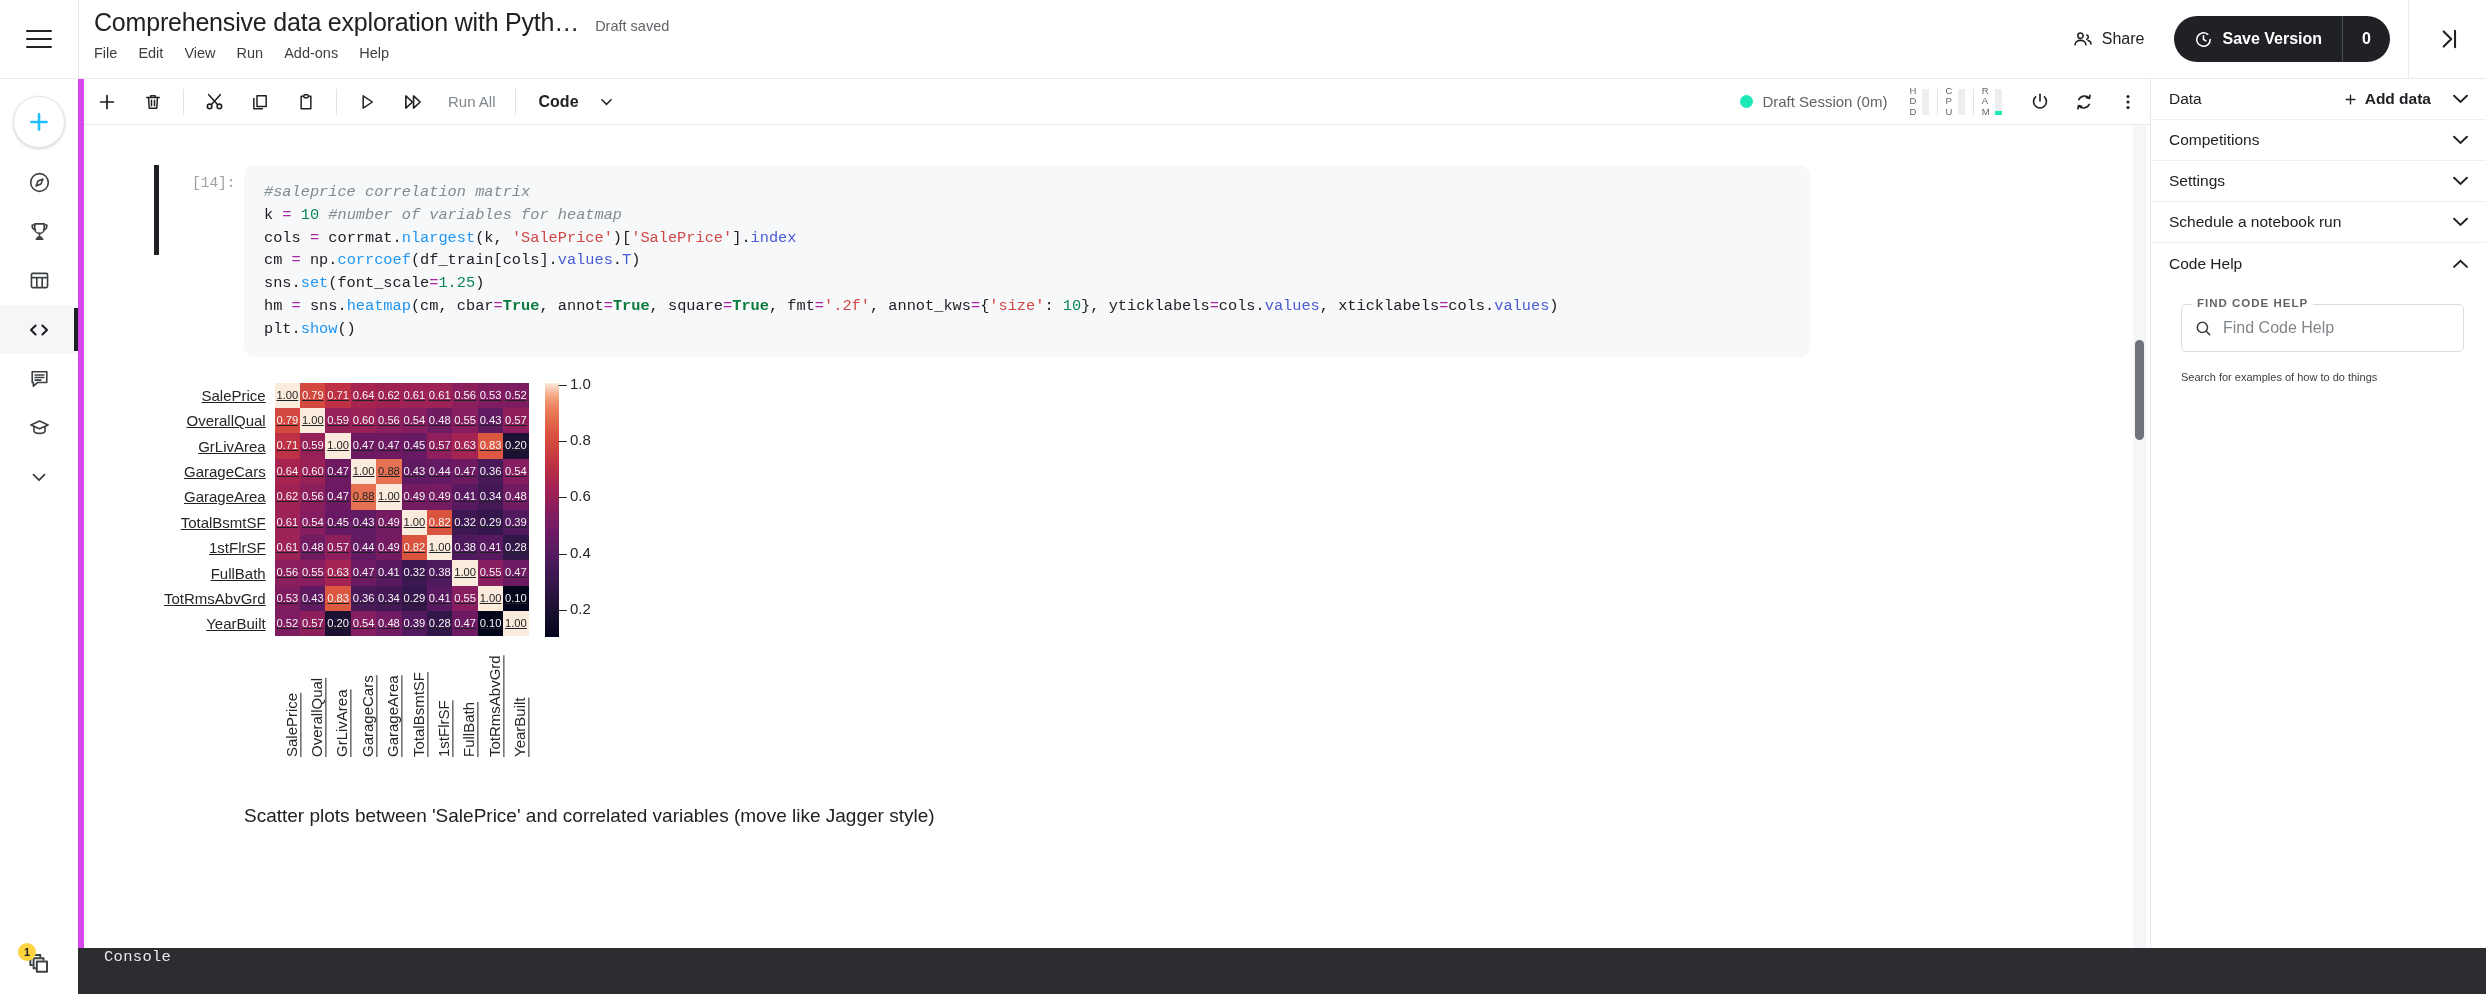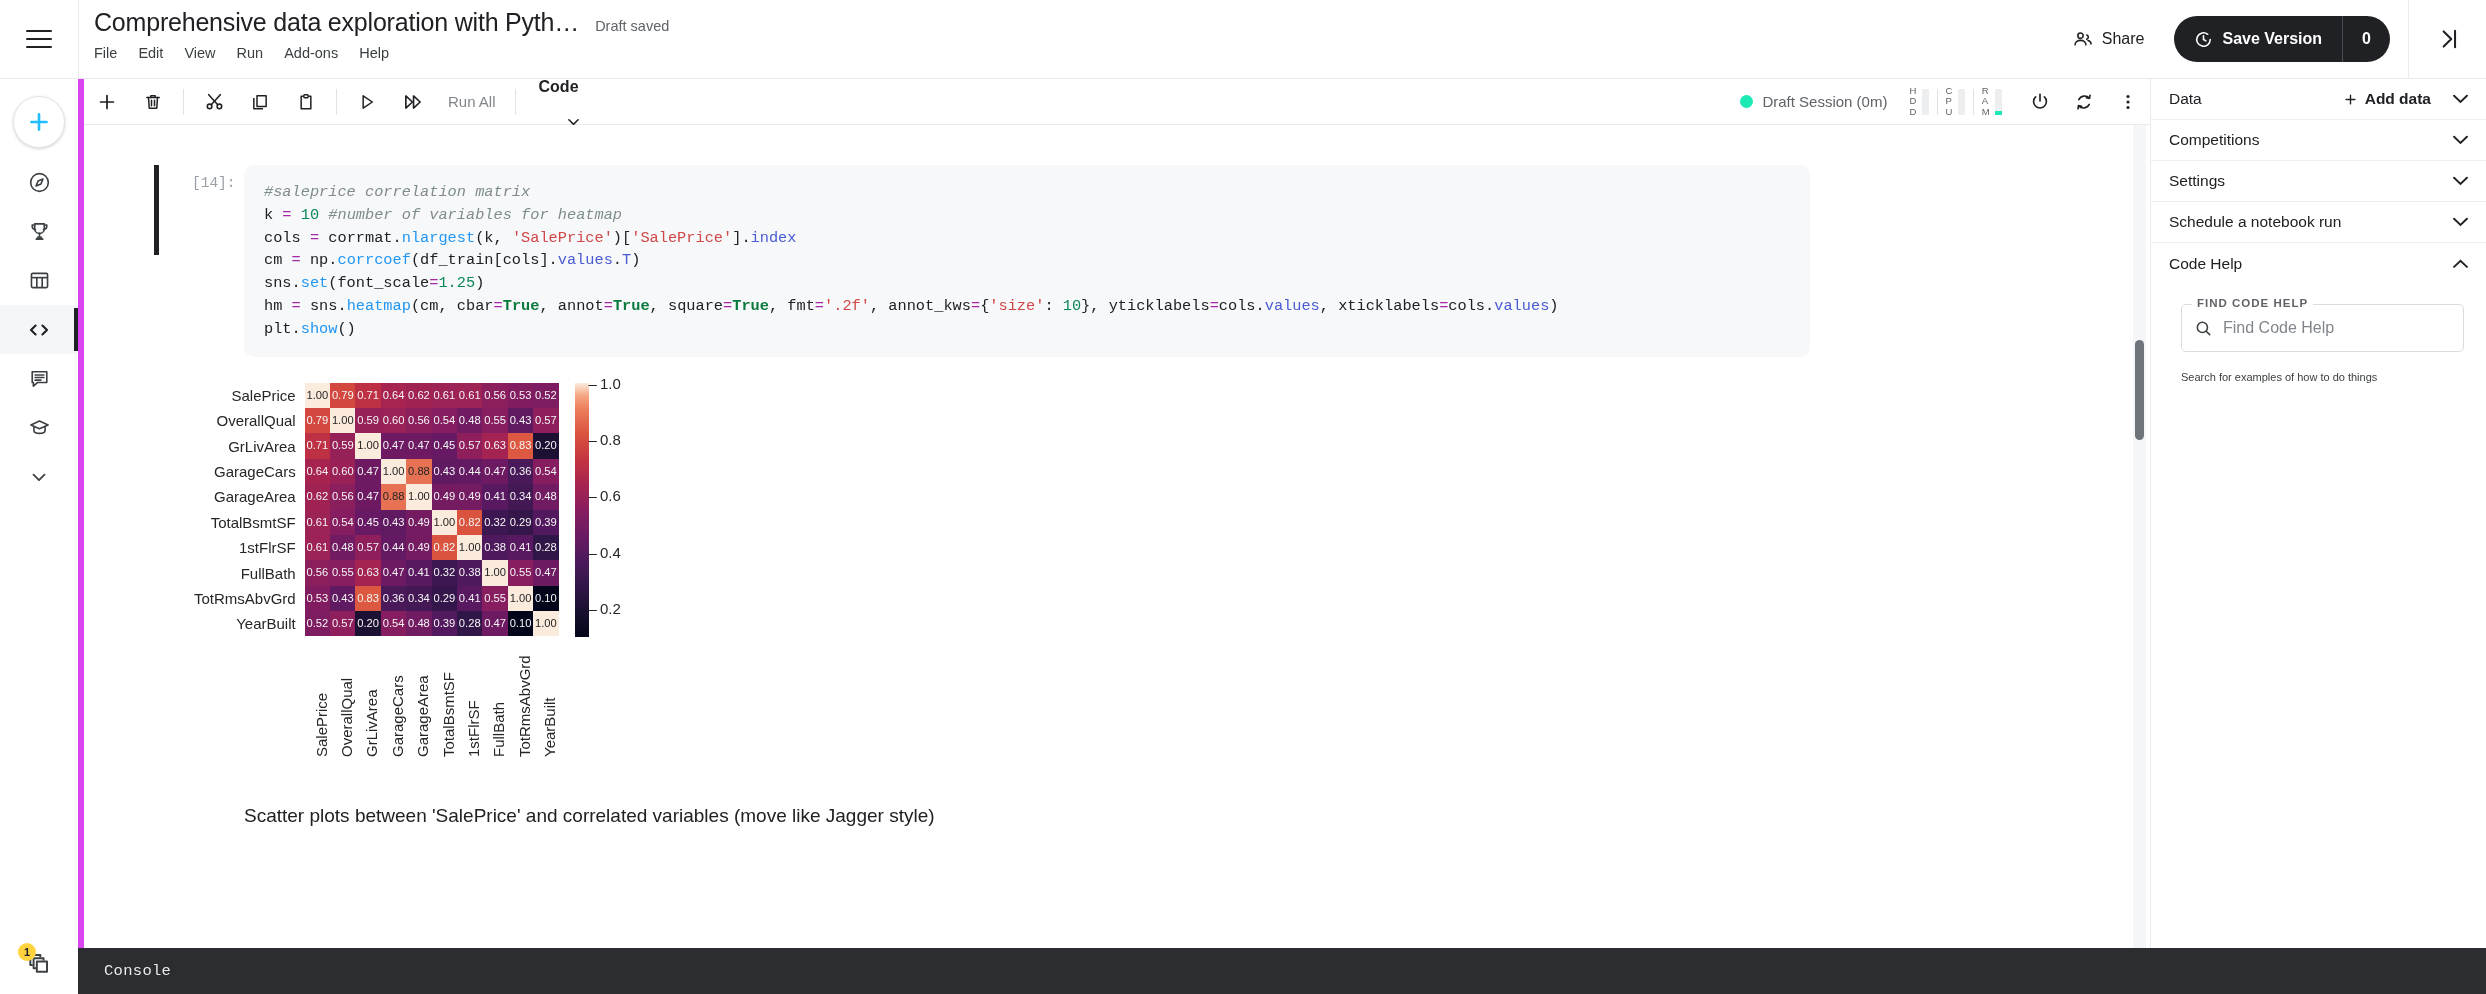--- a/index.html
+++ b/index.html
@@ -61,21 +61,21 @@
     display: flex; align-items: center; justify-content: center;
   }
 
   
   .notebook-col { flex: 1; min-width: 0; display: flex; flex-direction: column; border-left: 6px solid #d946ef; position: relative; }
 
   .nb-toolbar { height: 46px; display: flex; align-items: center; border-bottom: 1px solid #e8eaed; flex-shrink: 0; }
   .tb-icon { width: 46px; height: 46px; display: flex; align-items: center; justify-content: center; cursor: pointer; color: #202124; }
   .tb-sep { width: 1px; height: 26px; background: #e0e2e5; margin: 0 7px; }
   .tb-runall { font-size: 15px; color: #80868b; cursor: pointer; padding: 0 12px; }
-  .tb-celltype { display: flex; align-items: flex-end; gap: 22px; font-size: 16px; font-weight: 700; color: #202124; padding: 0 16px; cursor: pointer; flex-direction: column; }
+  .tb-celltype { display: flex; align-items: center; gap: 22px; font-size: 16px; font-weight: 700; color: #202124; padding: 0 16px; cursor: pointer; }
   .tb-spacer { flex: 1; }
   .session { display: flex; align-items: center; gap: 9px; font-size: 15px; color: #5f6368; padding-right: 14px; }
   .session-dot { width: 13px; height: 13px; border-radius: 50%; background: #1de9b6; }
   .meters { display: flex; align-items: center; gap: 0; padding-right: 8px; }
   .meter { display: flex; align-items: center; gap: 5px; padding: 0 8px; }
   .meter-label { font-size: 9.5px; line-height: 10.5px; color: #5f6368; letter-spacing: .3px; }
   .meter-bar { width: 7px; height: 26px; background: #eceef0; position: relative; border-radius: 1px; }
   .meter-bar span { position: absolute; left: 0; right: 0; bottom: 0; background: #1de9b6; }
   .meters-div { width: 1px; height: 26px; background: #e0e2e5; }
   .tb-right-icon { width: 44px; height: 46px; display: flex; align-items: center; justify-content: center; cursor: pointer; color: #202124; }
@@ -95,21 +95,21 @@
   }
   .c-com { color: #7f8c8d; font-style: italic; }
   .c-num { color: #098658; }
   .c-str { color: #d14747; }
   .c-fn   { color: #2196f3; }
   .c-kw   { color: #0b7a3e; font-weight: 700; }
   .c-op   { color: #a626a4; }
   .c-attr { color: #4a5bd4; }
 
   
-  .figure { margin-left: 110px; margin-top: 26px; position: relative; }
+  .figure { margin-left: 80px; margin-top: 26px; position: relative; text-decoration: underline; }
   .hm-wrap { display: flex; align-items: flex-start; }
   .hm-ylabels { display: flex; flex-direction: column; padding-top: 0px; }
   .hm-ylabels div {
     height: 25.4px; display: flex; align-items: center; justify-content: flex-end;
     font-size: 15px; color: #262626; padding-right: 9px; white-space: nowrap;
   }
   .hm-grid { display: grid; grid-template-columns: repeat(10, 25.4px); grid-template-rows: repeat(10, 25.4px); border-radius: 26px; }
   .hm-cell { display: flex; align-items: center; justify-content: center; font-size: 11.2px; line-height: 1; }
   .hm-cbar { margin-left: 16px; display: flex; align-items: flex-start; }
   .cbar-strip { width: 14px; height: 254px; }
@@ -149,21 +149,21 @@
     font-size: 11.5px; letter-spacing: 1px; color: #5f6368; font-weight: 700;
   }
   .field input {
     border: 0; outline: 0; font-size: 16px; color: #202124; flex: 1;
     font-family: "Liberation Sans", sans-serif; background: transparent;
   }
   .field input::placeholder { color: #80868b; }
   .rp-hint { font-size: 11px; color: #3c4043; margin-top: 19px; padding-left: 0; }
 
   
-  .console-bar { position: absolute; left: 78px; right: 0; bottom: 0; height: 46px; background: #2b2d30; display: flex; align-items: center; }
+  .console-bar { position: absolute; left: 78px; right: 0; bottom: 0; height: 46px; background: #2b2d30; display: flex; }
   .console-label { color: #e8eaed; font-family: "Liberation Mono", monospace; font-size: 15.5px; padding-left: 26px; letter-spacing: .3px; }
 
   svg { display: block; }
 </style>
 </head>
 <body>
 
 <div class="app">
 
   <div class="topbar">

